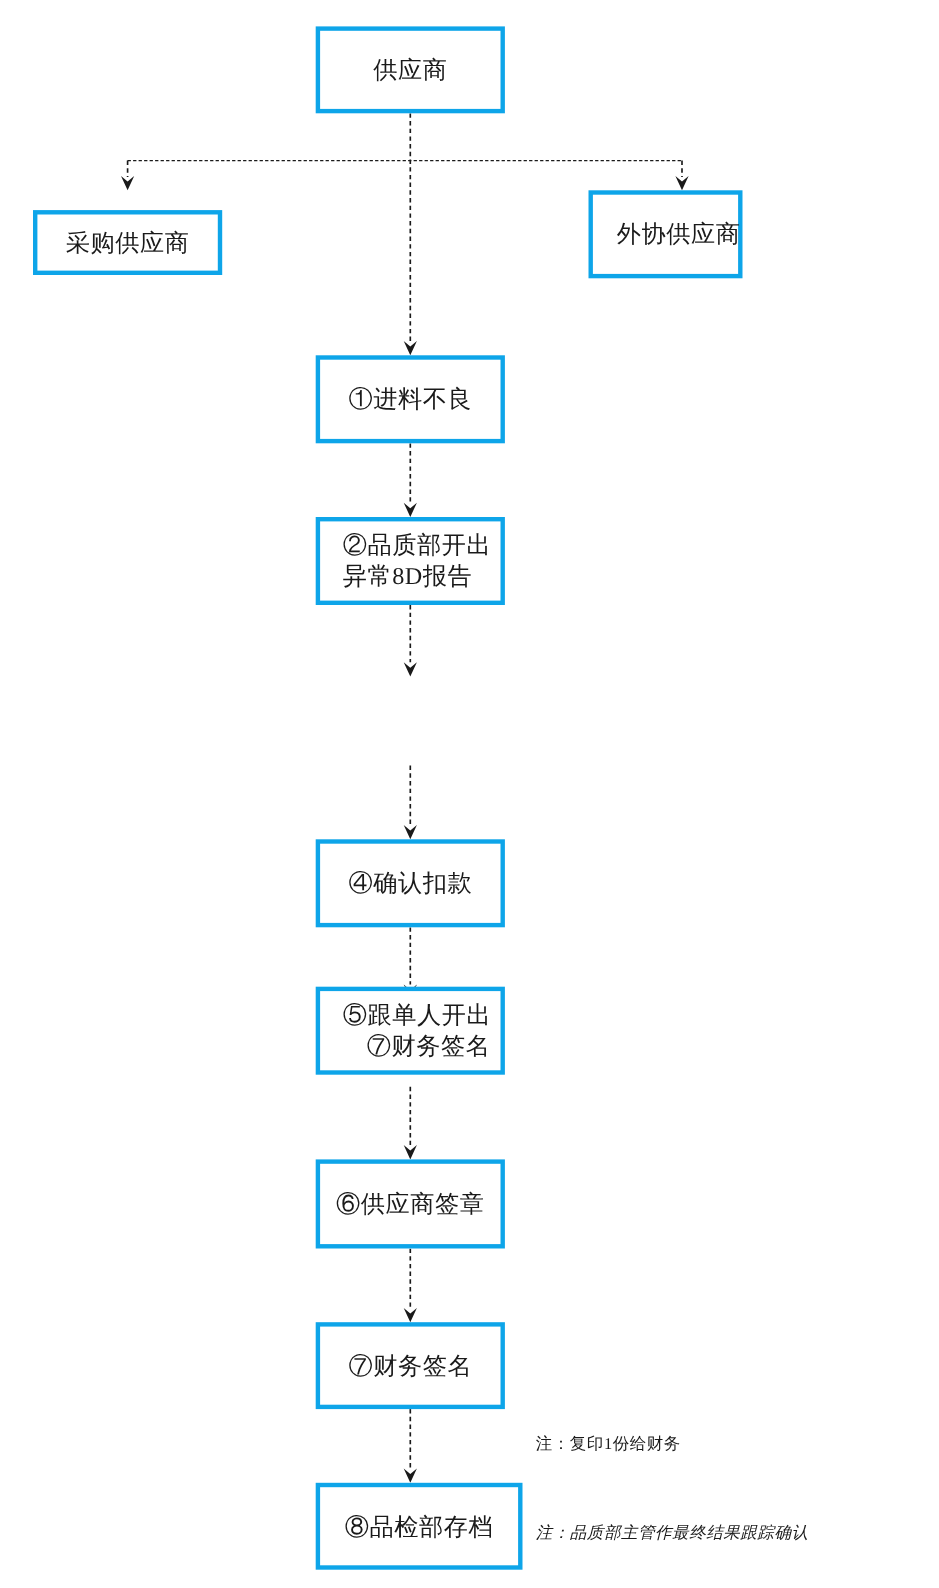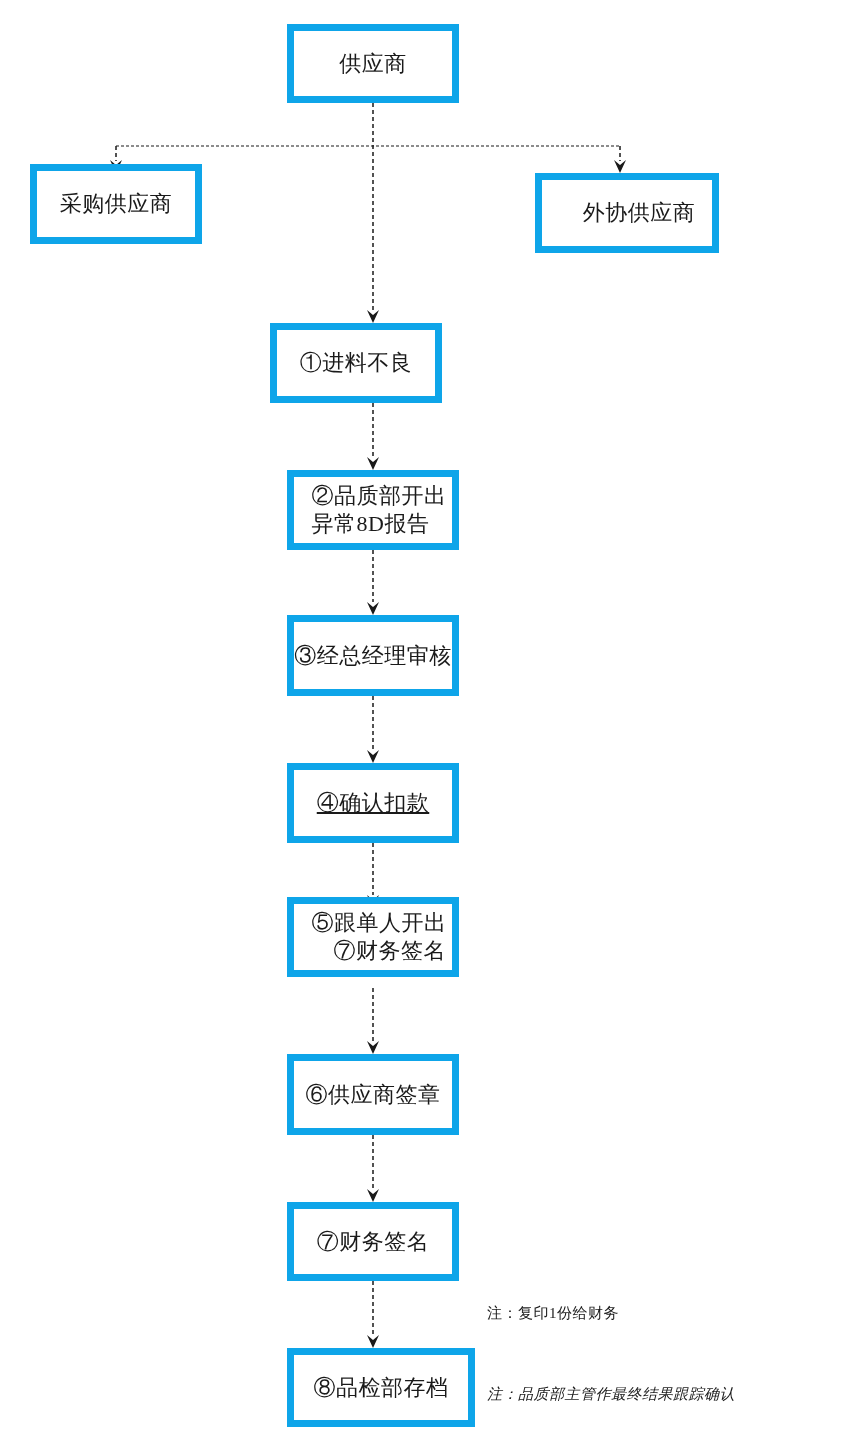--- a/index.html
+++ b/index.html
@@ -17,46 +17,46 @@
     overflow: hidden;
   }
   .connectors {
     position: absolute;
     left: 0; top: 0;
     width: 854px; height: 1444px;
   }
   .node {
     position: absolute;
     box-sizing: border-box;
-    border: 7px solid #0ea5e9;
+    border: 4px solid #0ea5e9;
     background: #ffffff;
     display: flex;
     flex-direction: column;
     align-items: center;
     justify-content: center;
     font-size: 22px;
     line-height: 28px;
     text-align: center;
     letter-spacing: 0.5px;
   }
   .node .nl { white-space: nowrap; }
   .node .block {
     text-align: left;
     margin-left: 12px;
   }
   .node .indent { padding-left: 22px; }
 
   
   .n-supplier   { left:287px; top:24px;   width:172px; height:79px; }
-  .n-purchase   { left:30px;  top:164px;  width:172px; height:80px; }
-  .n-outsource  { left:535px; top:173px;  width:184px; height:80px;padding-left:24px; }
-  .n-step1      { left:270px; top:323px;  width:172px; height:80px; }
+  .n-purchase   { left:30px;  top:191px;  width:172px; height:59px; }
+  .n-outsource  { left:535px; top:173px;  width:140px; height:80px;padding-left:24px; }
+  .n-step1      { left:287px; top:323px;  width:172px; height:80px; }
   .n-step2      { left:287px; top:470px;  width:172px; height:80px; }
   .n-step3      { left:287px; top:615px;  width:172px; height:81px; }
-  .n-step4      { left:287px; top:763px;  width:172px; height:80px;text-decoration:underline; }
+  .n-step4      { left:287px; top:763px;  width:172px; height:80px; }
   .n-step5      { left:287px; top:897px;  width:172px; height:80px; }
   .n-step6      { left:287px; top:1054px; width:172px; height:81px; }
   .n-step7      { left:287px; top:1202px; width:172px; height:79px; }
   .n-step8      { left:287px; top:1348px; width:188px; height:79px; }
 
   .note {
     position: absolute;
     font-size: 15px;
     line-height: 26px;
     white-space: nowrap;
@@ -122,23 +122,20 @@
     <span class="nl">①进料不良</span>
   </div>
 
   <div class="node n-step2">
     <div class="block">
       <div class="nl">②品质部开出</div>
       <div class="nl">异常8D报告</div>
     </div>
   </div>
 
-  <div class="node n-step3">
-    <span class="nl">③经总经理审核</span>
-  </div>
 
   <div class="node n-step4">
     <span class="nl">④确认扣款</span>
   </div>
 
   <div class="node n-step5">
     <div class="block">
       <div class="nl">⑤跟单人开出</div>
       <div class="nl indent">⑦财务签名</div>
     </div>

